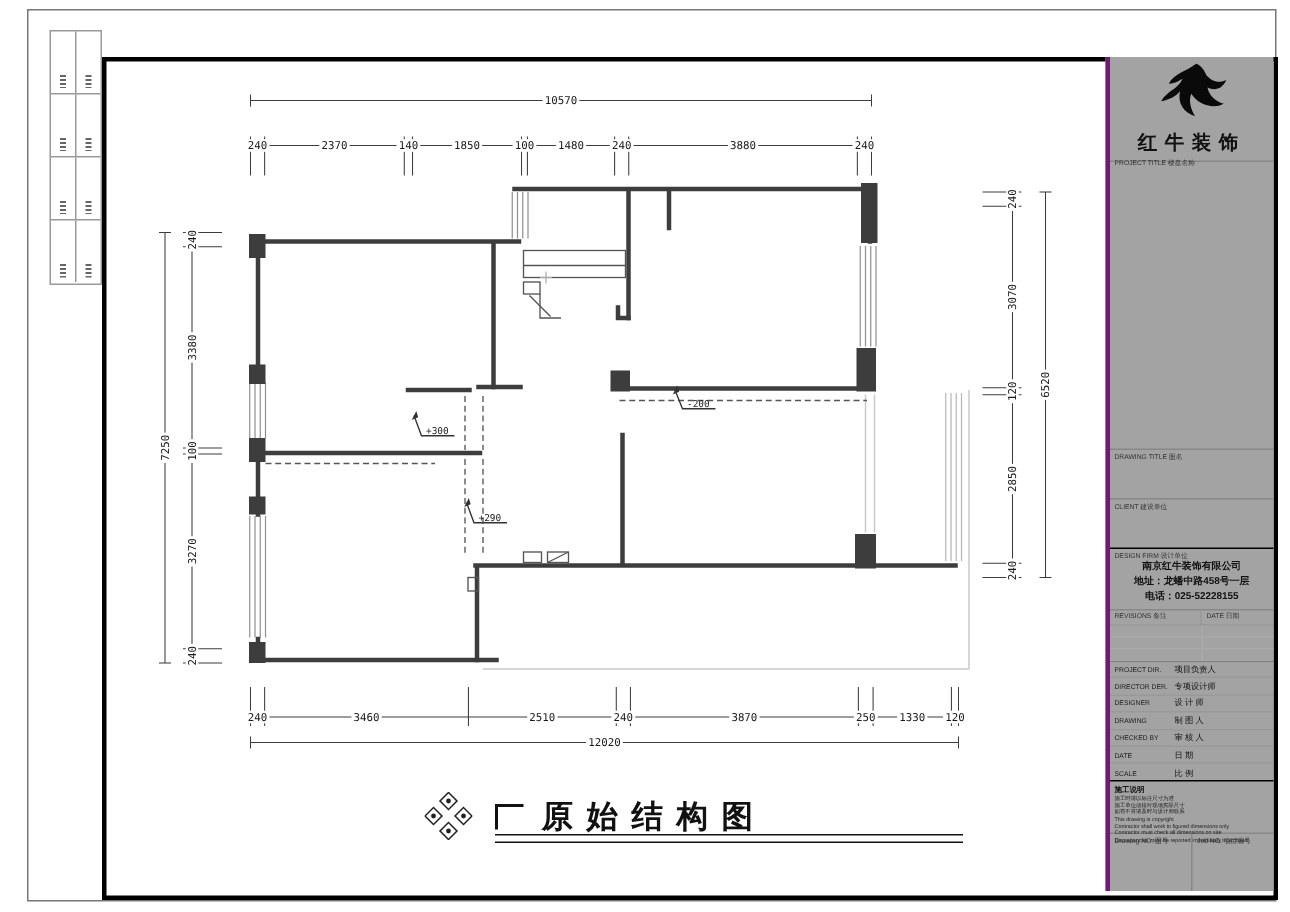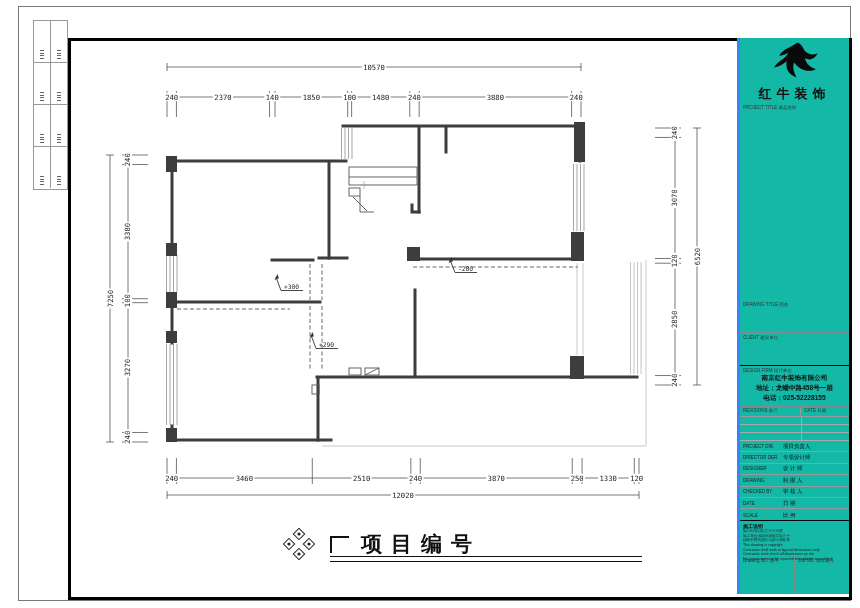--- a/index.html
+++ b/index.html
@@ -20,22 +20,22 @@
   
   .title-bar{position:absolute;left:283px;top:527px;width:380px;height:36px;}
   .t-logo{position:absolute;left:0;top:1px;}
   .t-bracket{position:absolute;left:47px;top:9px;width:17px;height:15px;
              border-left:2px solid #111;border-top:2px solid #111;}
   .t-text{position:absolute;left:78px;top:3px;font-size:21px;letter-spacing:9px;color:#111;
           font-family:"Liberation Serif",serif;font-weight:bold;white-space:nowrap;}
   .t-underline{position:absolute;left:47px;top:29px;width:312px;height:4px;
                border-top:1.6px solid #111;border-bottom:1px solid #111;}
   
-  .tb{position:absolute;left:737px;top:38px;width:109px;height:556px;background:#14b8a6;
-      border-left:3px solid #3b82f6;display:flex;flex-direction:column;}
+  .tb{position:absolute;left:737px;top:38px;width:109px;height:556px;background:#a3a3a3;
+      border-left:3px solid #701a75;display:flex;flex-direction:column;}
   .tb-s{position:relative;box-sizing:border-box;padding:2px 3px;}
   .tb-logo{height:70px;border-bottom:1px solid #888;text-align:center;}
   .tb-brand{font-size:13px;font-weight:bold;letter-spacing:5px;margin-top:1px;white-space:nowrap;}
   .tb-tiny{font-size:4.5px;color:#333;text-align:left;}
   .tb-ptl{margin-top:2px;}
   .tb-blank{height:192px;border-bottom:1px solid #888;}
   .tb-dt{height:33px;border-bottom:1px solid #888;}
   .tb-client{height:33px;border-bottom:1.5px solid #000;}
   .tb-firm{height:41px;border-bottom:1px solid #888;}
   .firm-line{font-size:6.6px;font-weight:bold;text-align:center;line-height:1.55;white-space:nowrap;}
@@ -369,21 +369,21 @@
         <rect x="12" y="22" width="8" height="8" transform="rotate(45 16 26)"></rect>
       </g>
       <g fill="#222">
         <circle cx="16" cy="6" r="1.6"></circle>
           <circle cx="6" cy="16" r="1.6"></circle>
         <circle cx="26" cy="16" r="1.6"></circle>
           <circle cx="16" cy="26" r="1.6"></circle>
       </g>
     </svg>
     <div class="t-bracket"></div>
-    <div class="t-text">项目编号</div>
+    <div class="t-text">原始结构图</div>
     <div class="t-underline"></div>
   </div>
 
   <div class="tb">
     <div class="tb-s tb-logo">
       <svg width="52" height="40" viewBox="0 0 62 48">
         <path fill="#0a0a0a" d="M34,3 C26,9 16,11 12,19 C16,19 20,17 23,15 C20,23 10,25 6,33 C12,32 18,29 21,25 C19,35 24,42 33,45 C29,38 28,32 30,27 C35,35 47,40 56,35 C49,33 44,28 43,22 C49,25 55,23 58,16 C52,19 46,17 42,12 C40,7 37,4 34,3 Z"></path>
       </svg>
       <div class="tb-brand">红牛装饰</div>
       <div class="tb-tiny tb-ptl">PROJECT TITLE 楼盘名称</div>

